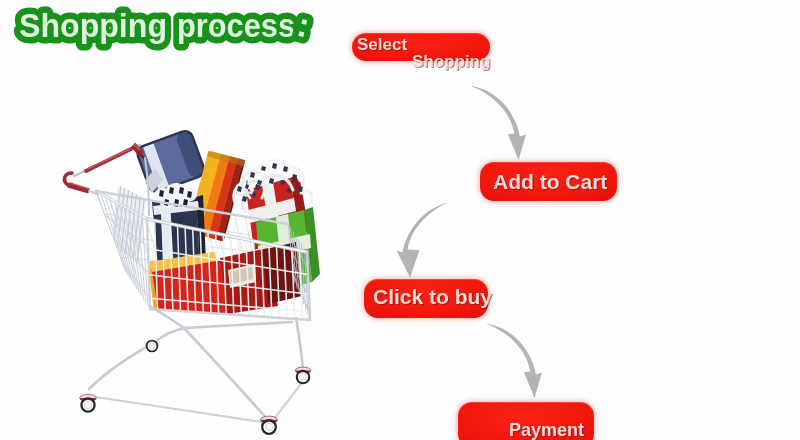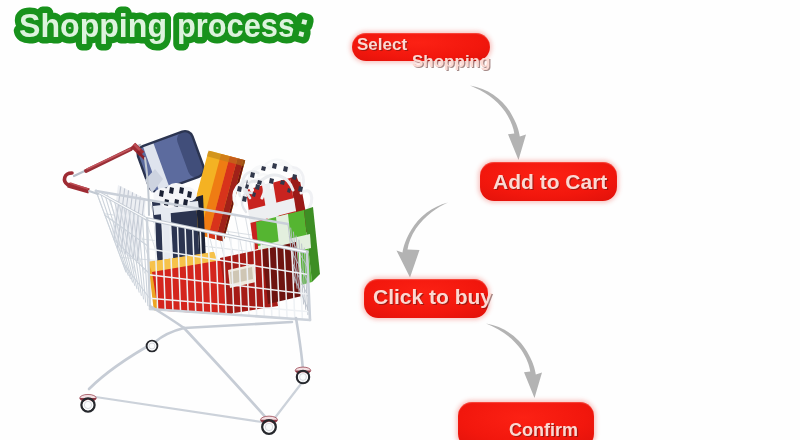--- a/index.html
+++ b/index.html
@@ -326,16 +326,16 @@
 
   <div class="btn" id="btn-cart">
     <span class="lbl l1">Add to Cart</span>
   </div>
 
   <div class="btn" id="btn-buy">
     <span class="lbl l1">Click to buy</span>
   </div>
 
   <div class="btn" id="btn-confirm">
-    <span class="lbl l2">Confirm</span>
+    <span class="lbl l2">Payment</span>
   </div>
 
 </div>
 
 </body></html>

